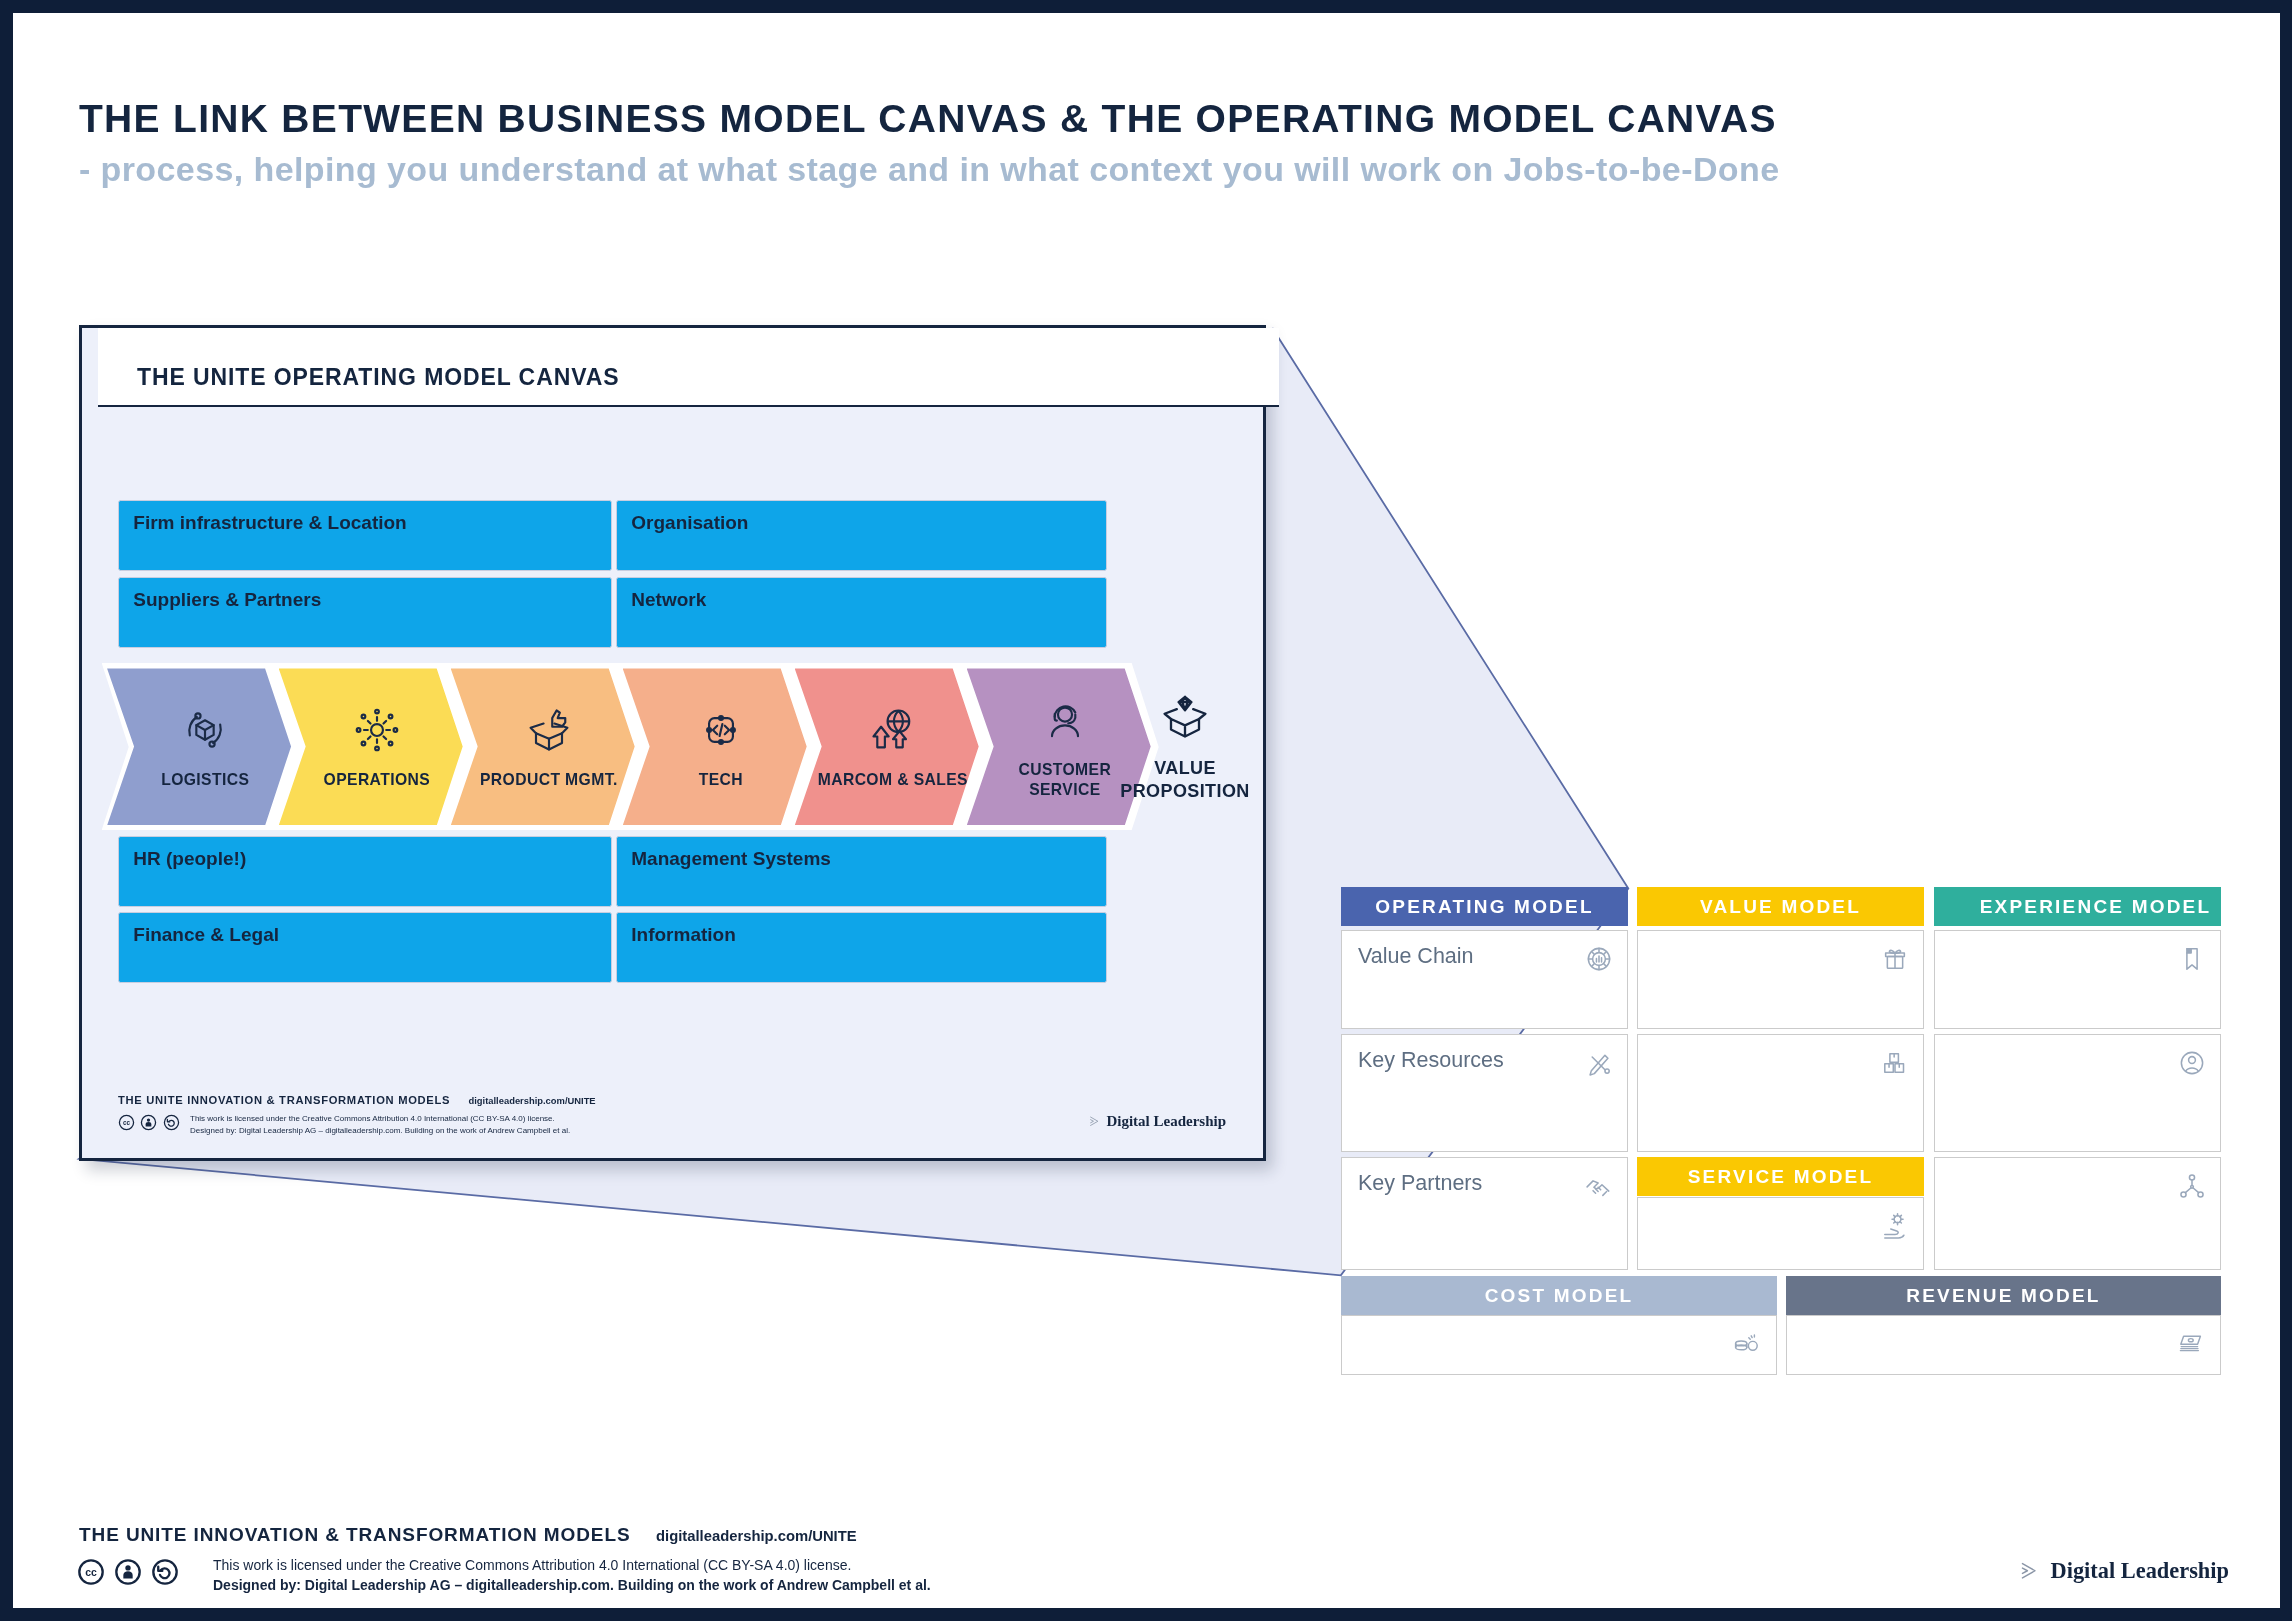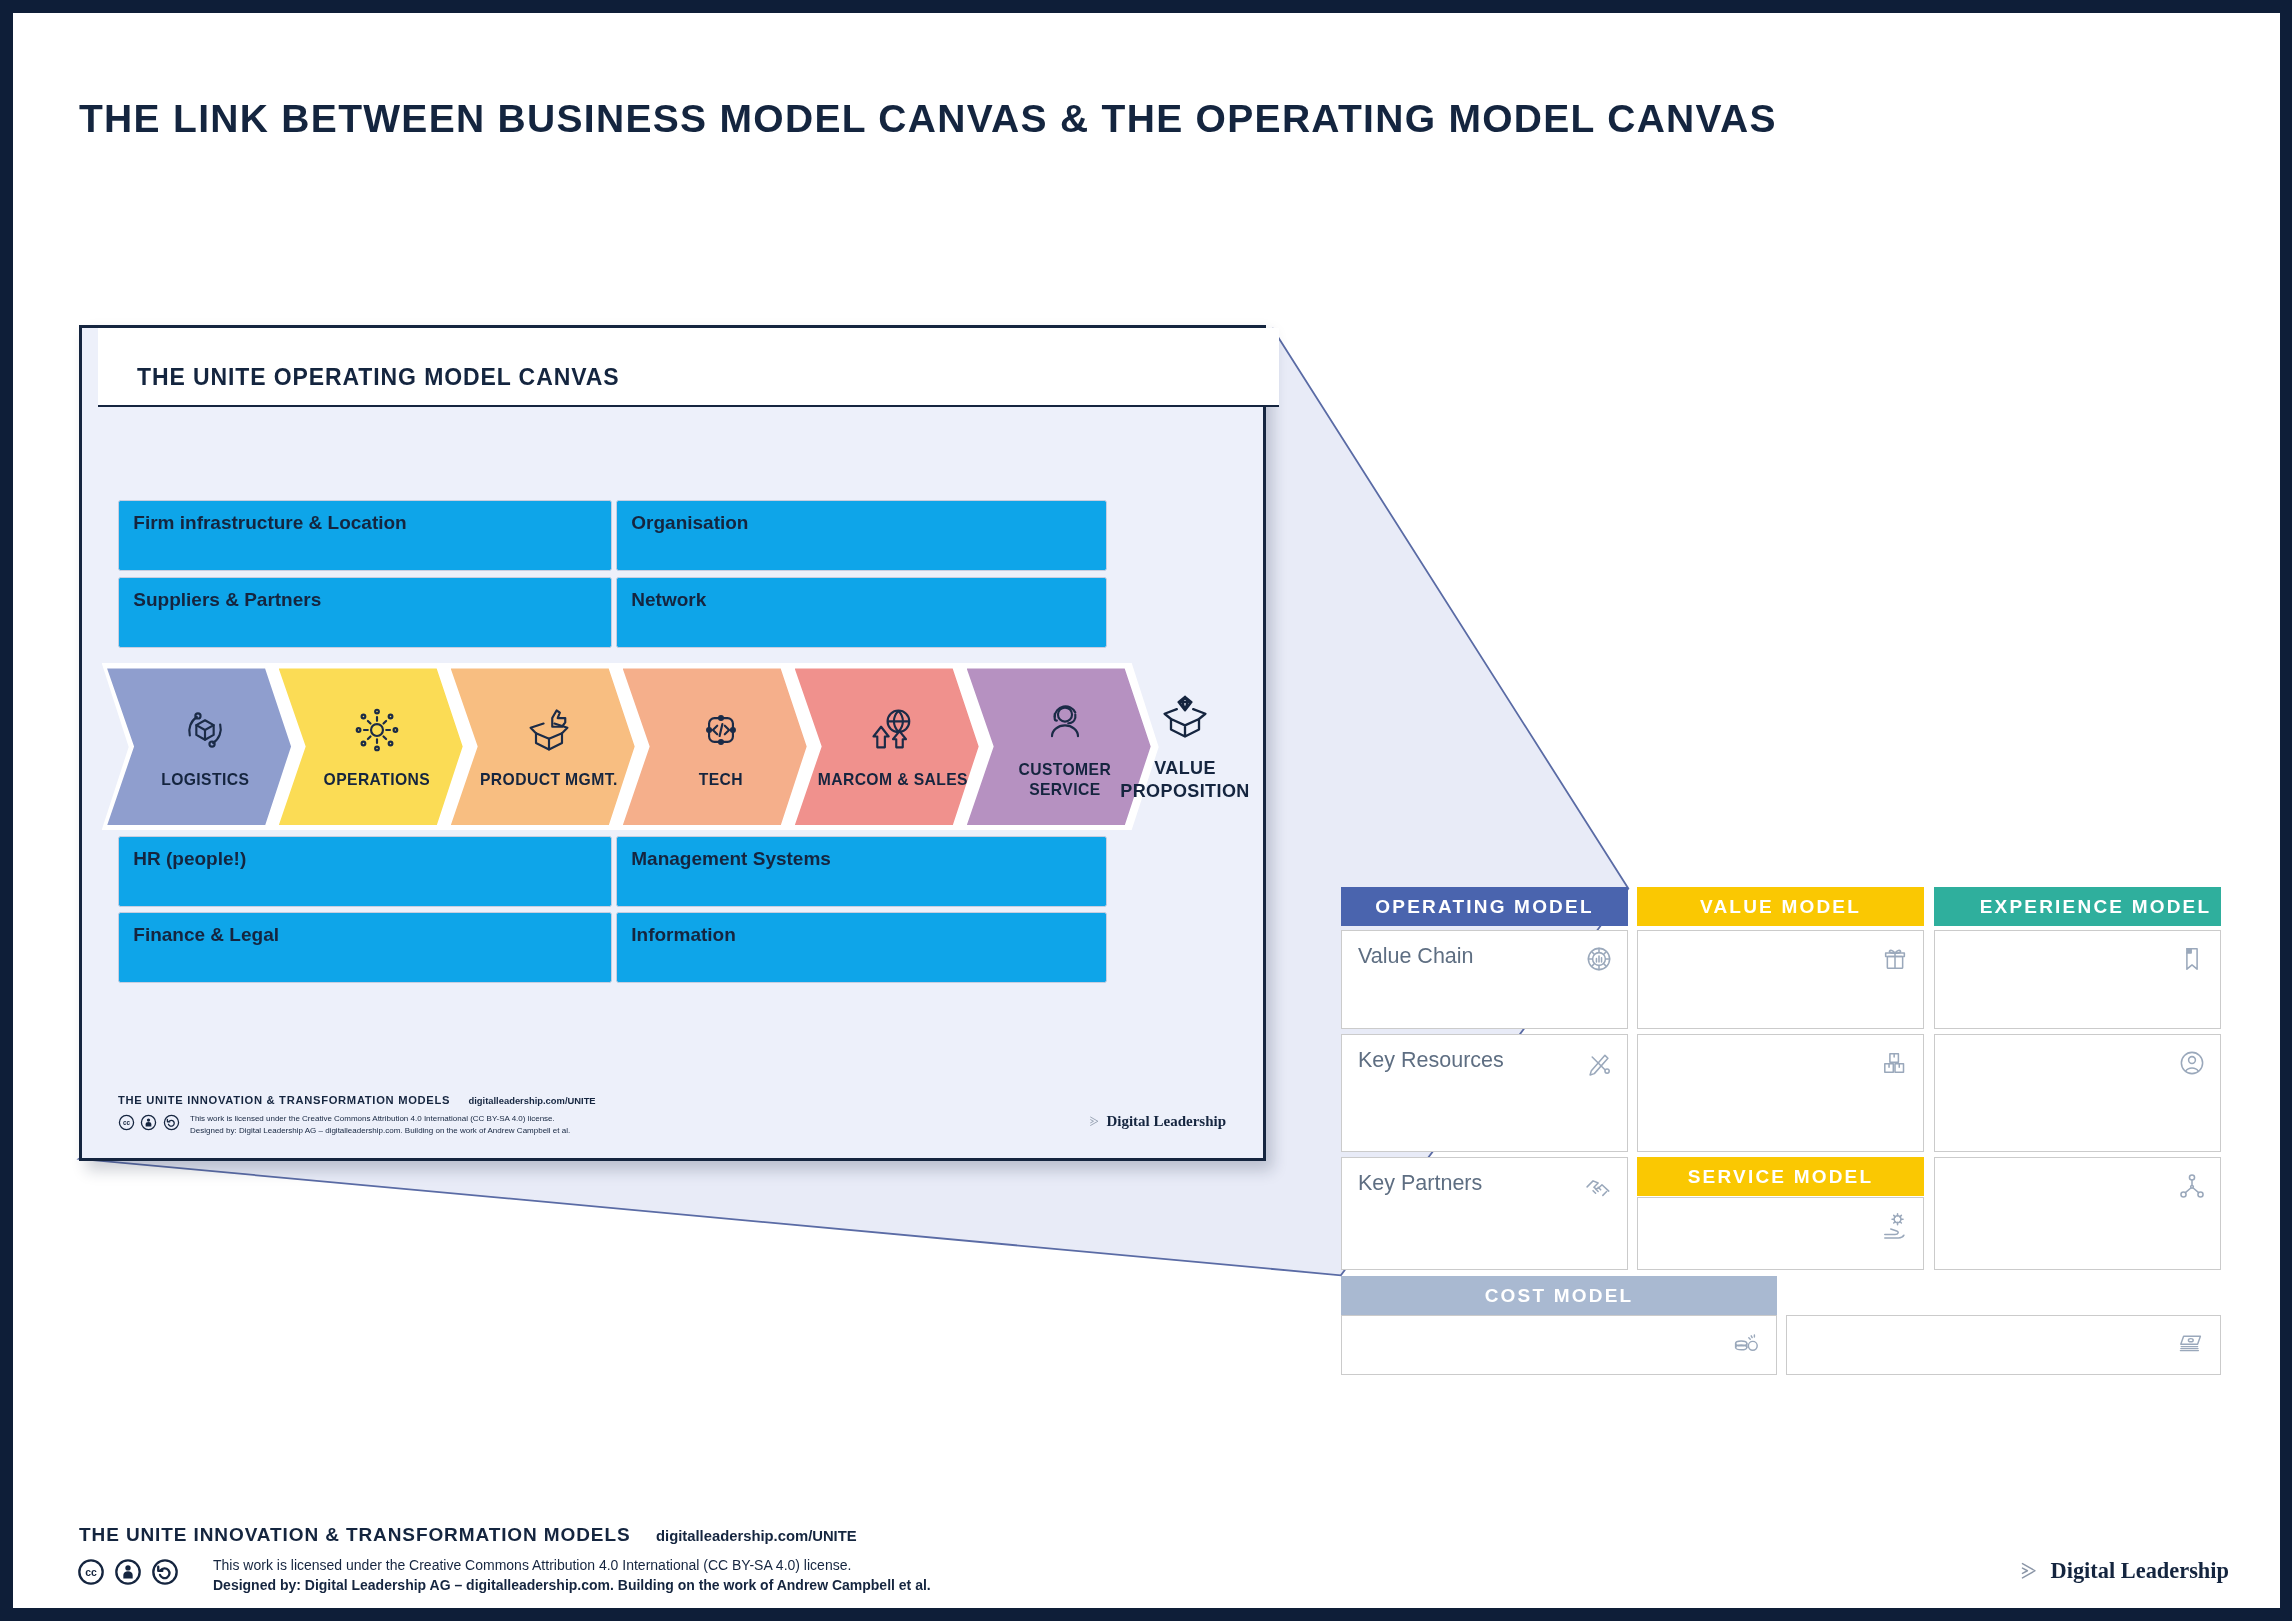--- a/index.html
+++ b/index.html
@@ -91,20 +91,21 @@
 </head>
 <body>
 
 <div class="page">
 
   <svg class="wedge-svg" width="2293" height="1621" viewBox="0 0 2560 1810">
     <polygon points="1421,367 1818,992 1497,1424 88,1294" fill="#E8EBF7" stroke="#5A6BA5" stroke-width="2"></polygon>
   </svg>
 
   <div class="page-title">THE LINK BETWEEN BUSINESS MODEL CANVAS &amp; THE OPERATING MODEL CANVAS</div>
+  <div class="page-subtitle">- process, helping you understand at what stage and in what context you will work on Jobs-to-be-Done</div>
 
   <section class="omc">
     <div class="omc-header">
       <span class="omc-title">THE UNITE OPERATING MODEL CANVAS</span>
     </div>
 
     <div class="box c1 r1">Firm infrastructure &amp; Location</div>
     <div class="box c2 r1">Organisation</div>
     <div class="box c1 r2">Suppliers &amp; Partners</div>
     <div class="box c2 r2">Network</div>
@@ -303,20 +304,21 @@
     <div class="bmc-h" style="top: 389px; left: 0px; width: 436px; background-color: rgb(169, 185, 209);">COST MODEL</div>
     <div class="bmc-cell" style="top:428px;left:0;width:436px;height:60px">
       <svg class="ic thin cell-ic mid" viewBox="0 0 40 40">
         <ellipse cx="14" cy="28" rx="7" ry="3"></ellipse>
           <path d="M7 28 v-5 c0 -1.7 3.1 -3 7 -3 s7 1.3 7 3 v5"></path>
         <path d="M7 23 c0 1.7 3.1 3 7 3 s7 -1.3 7 -3"></path>
           <circle cx="28.5" cy="26" r="5.5"></circle>
         <path d="M26.5 13.5 l1.2 2.2 M30.5 12.5 v2.5 M23.5 16 l1.8 1.8"></path>
       </svg>
     </div>
+    <div class="bmc-h" style="top: 389px; left: 445px; width: 435px; background-color: rgb(104, 116, 138);">REVENUE MODEL</div>
     <div class="bmc-cell" style="top:428px;left:445px;width:435px;height:60px">
       <svg class="ic thin cell-ic mid" viewBox="0 0 40 40">
         <path d="M12 14 h21 l-3.5 10 h-21 z"></path>
           <ellipse cx="21" cy="19" rx="3" ry="2"></ellipse>
         <path d="M9 27 h20.5 M8.5 29.5 h21.5 M8 32 h22.5"></path>
       </svg>
     </div>
   </section>
 
   <div class="pf-title-row">

